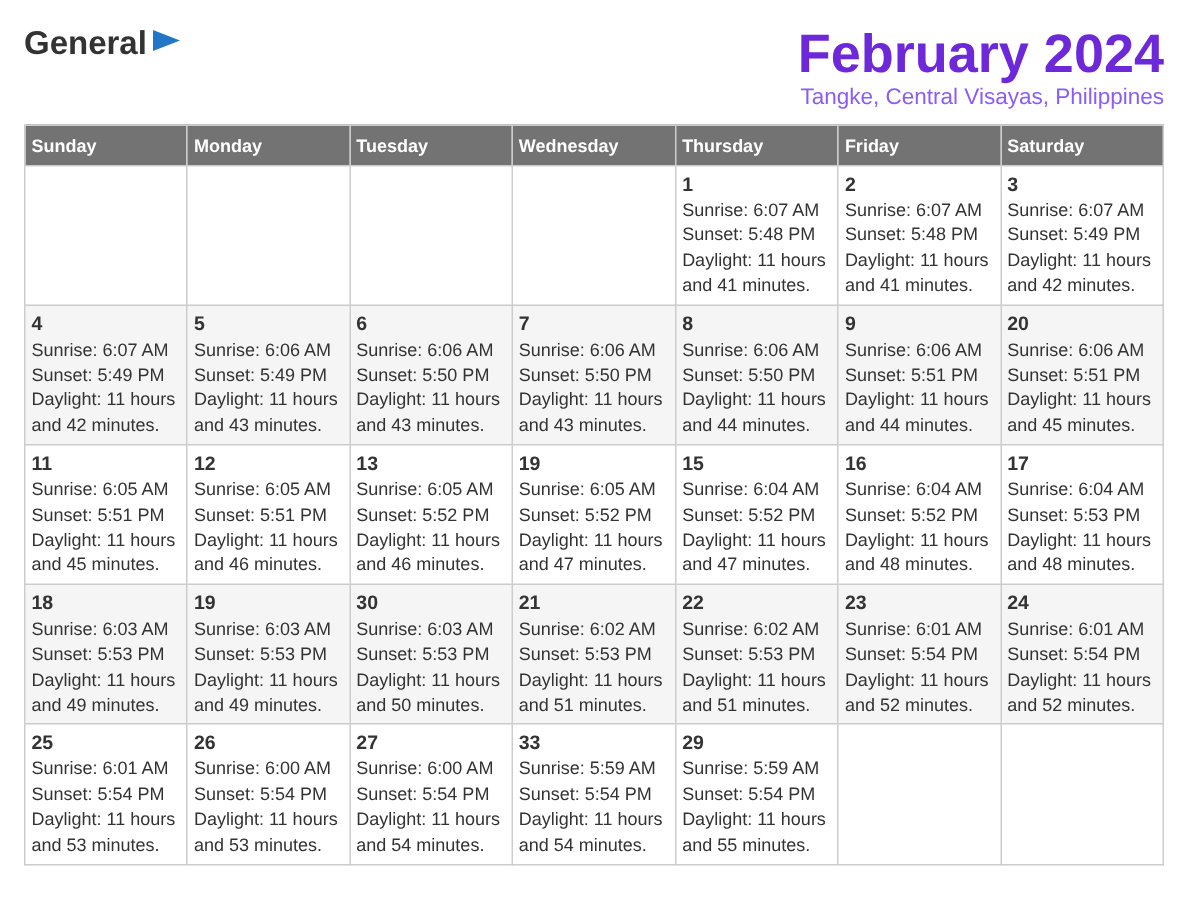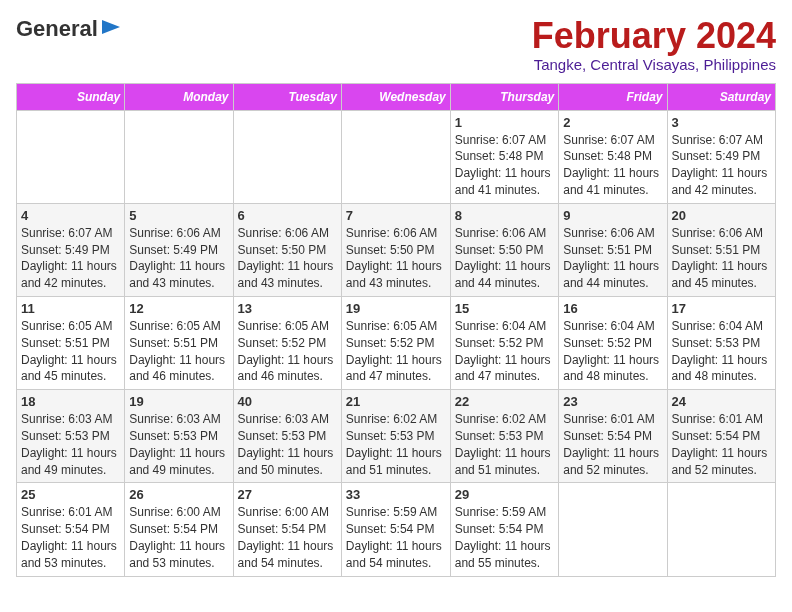--- a/index.html
+++ b/index.html
@@ -20,42 +20,41 @@
       display: flex;
       flex-direction: column;
       align-items: flex-start;
     }
     .title-area {
       text-align: right;
     }
     .main-title {
       font-size: 36px;
       font-weight: bold;
-      color: #b91c1c;
+      color: #6d28d9;
       line-height: 1.1;
     }
     .subtitle {
       font-size: 15px;
-      color: #4c1d95;
+      color: #8b5cf6;
       font-weight: normal;
     }
     table {
       width: 100%;
       border-collapse: collapse;
       font-size: 11px;
     }
     thead tr th {
-      background: #d946ef;
+      background: #737373;
       color: #fff;
       padding: 6px 4px;
-      text-align: right;
+      text-align: left;
       font-size: 12px;
       font-weight: bold;
       border: 1px solid #ccc;
-      font-style: italic;
     }
     tbody tr td {
       border: 1px solid #ccc;
       vertical-align: top;
       padding: 4px 4px;
       height: 80px;
       width: 110px;
       background: #fff;
     }
     tbody tr:nth-child(even) td {
@@ -227,21 +226,21 @@
 Sunset: 5:53 PM
 Daylight: 11 hours and 49 minutes.</div>
         </td>
         <td>
           <span class="day-num">19</span>
           <div class="day-info" style="white-space: pre-line;">Sunrise: 6:03 AM
 Sunset: 5:53 PM
 Daylight: 11 hours and 49 minutes.</div>
         </td>
         <td>
-          <span class="day-num">40</span>
+          <span class="day-num">30</span>
           <div class="day-info" style="white-space: pre-line;">Sunrise: 6:03 AM
 Sunset: 5:53 PM
 Daylight: 11 hours and 50 minutes.</div>
         </td>
         <td>
           <span class="day-num">21</span>
           <div class="day-info" style="white-space: pre-line;">Sunrise: 6:02 AM
 Sunset: 5:53 PM
 Daylight: 11 hours and 51 minutes.</div>
         </td>

